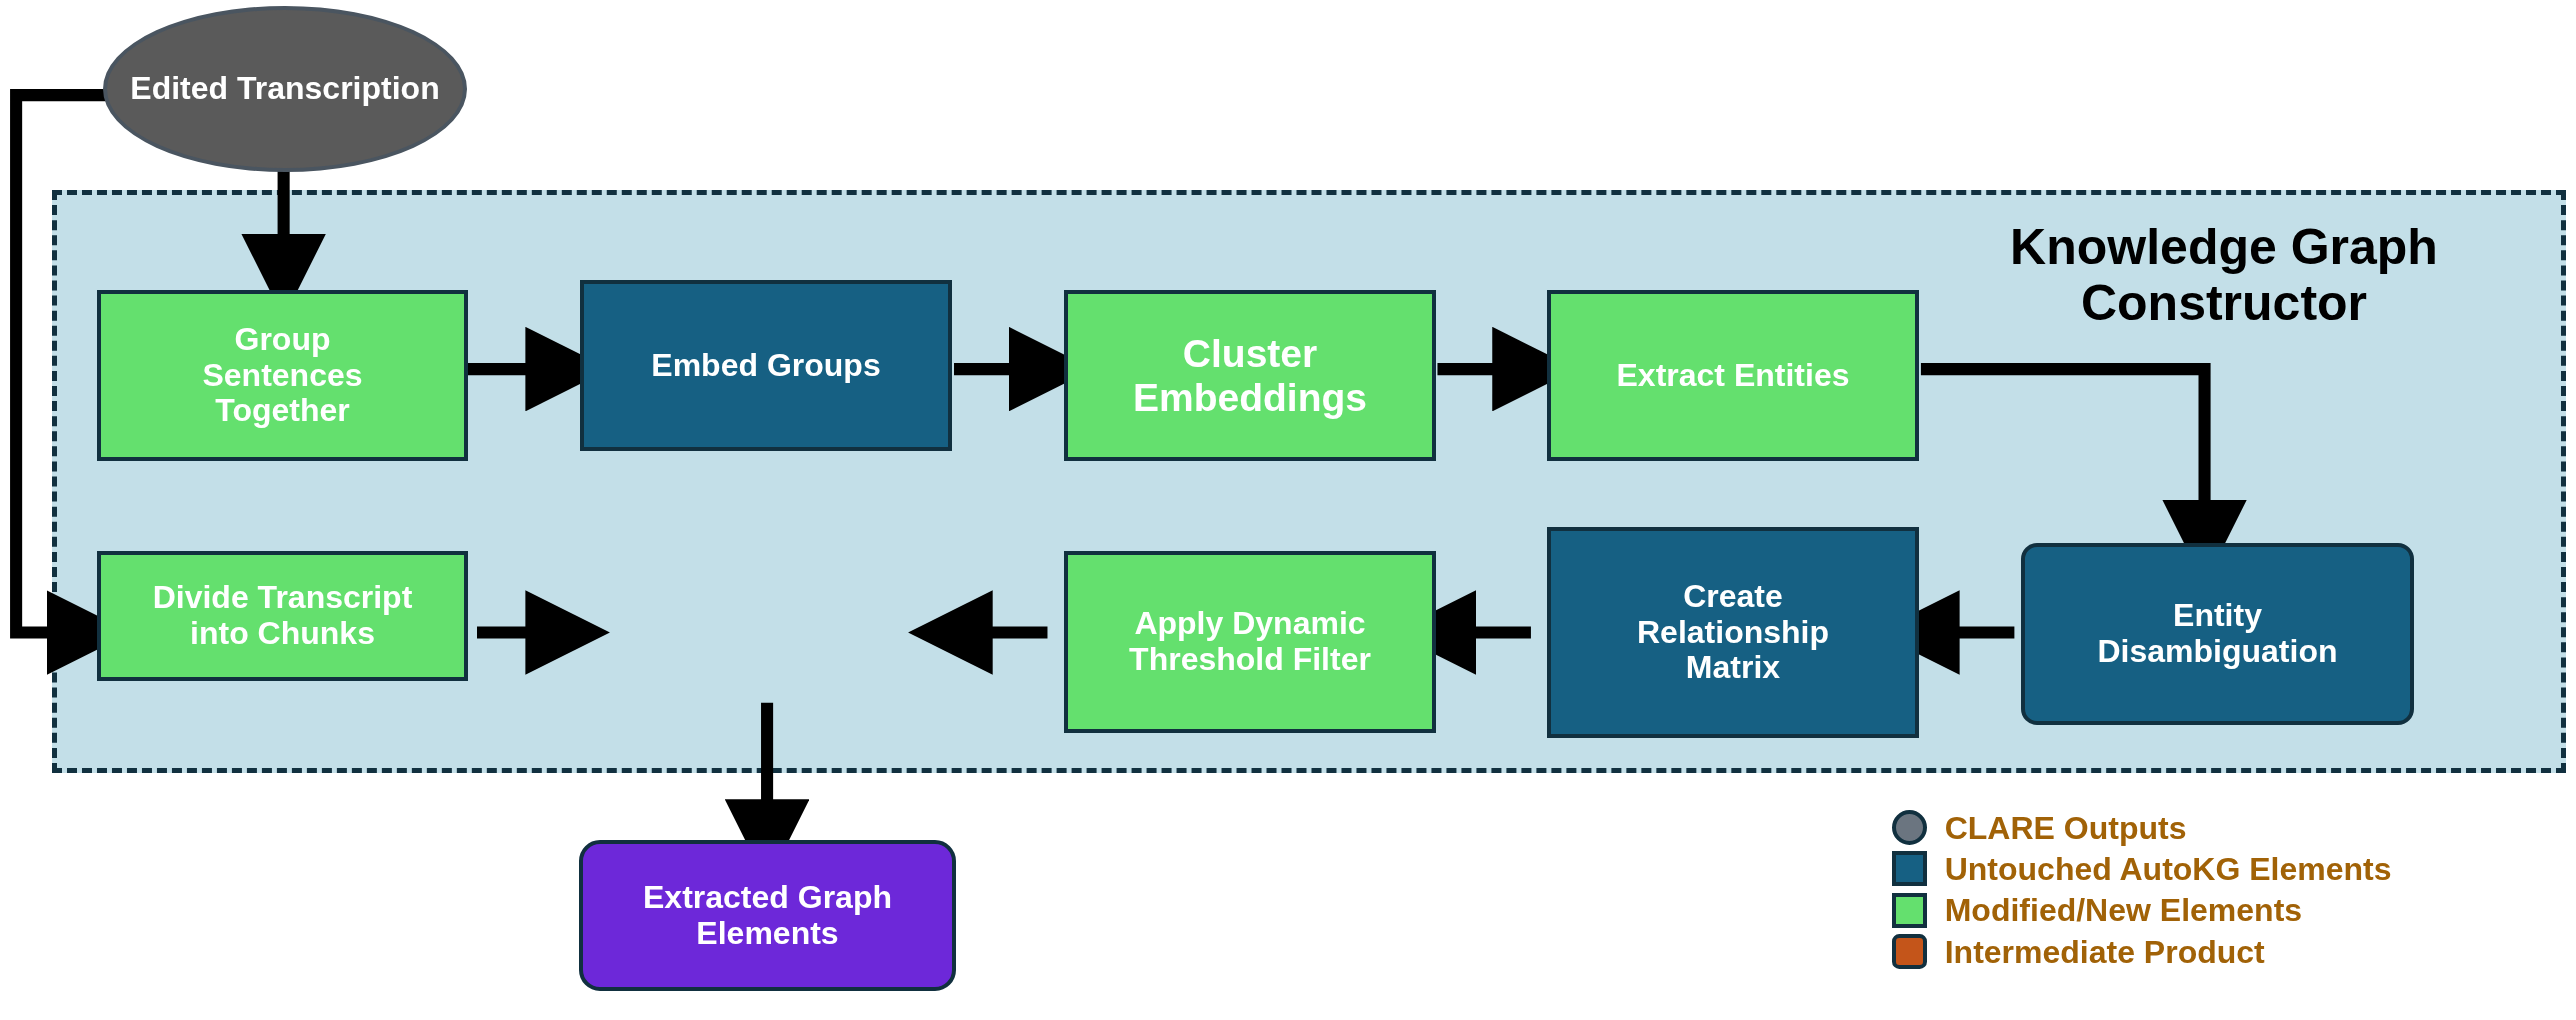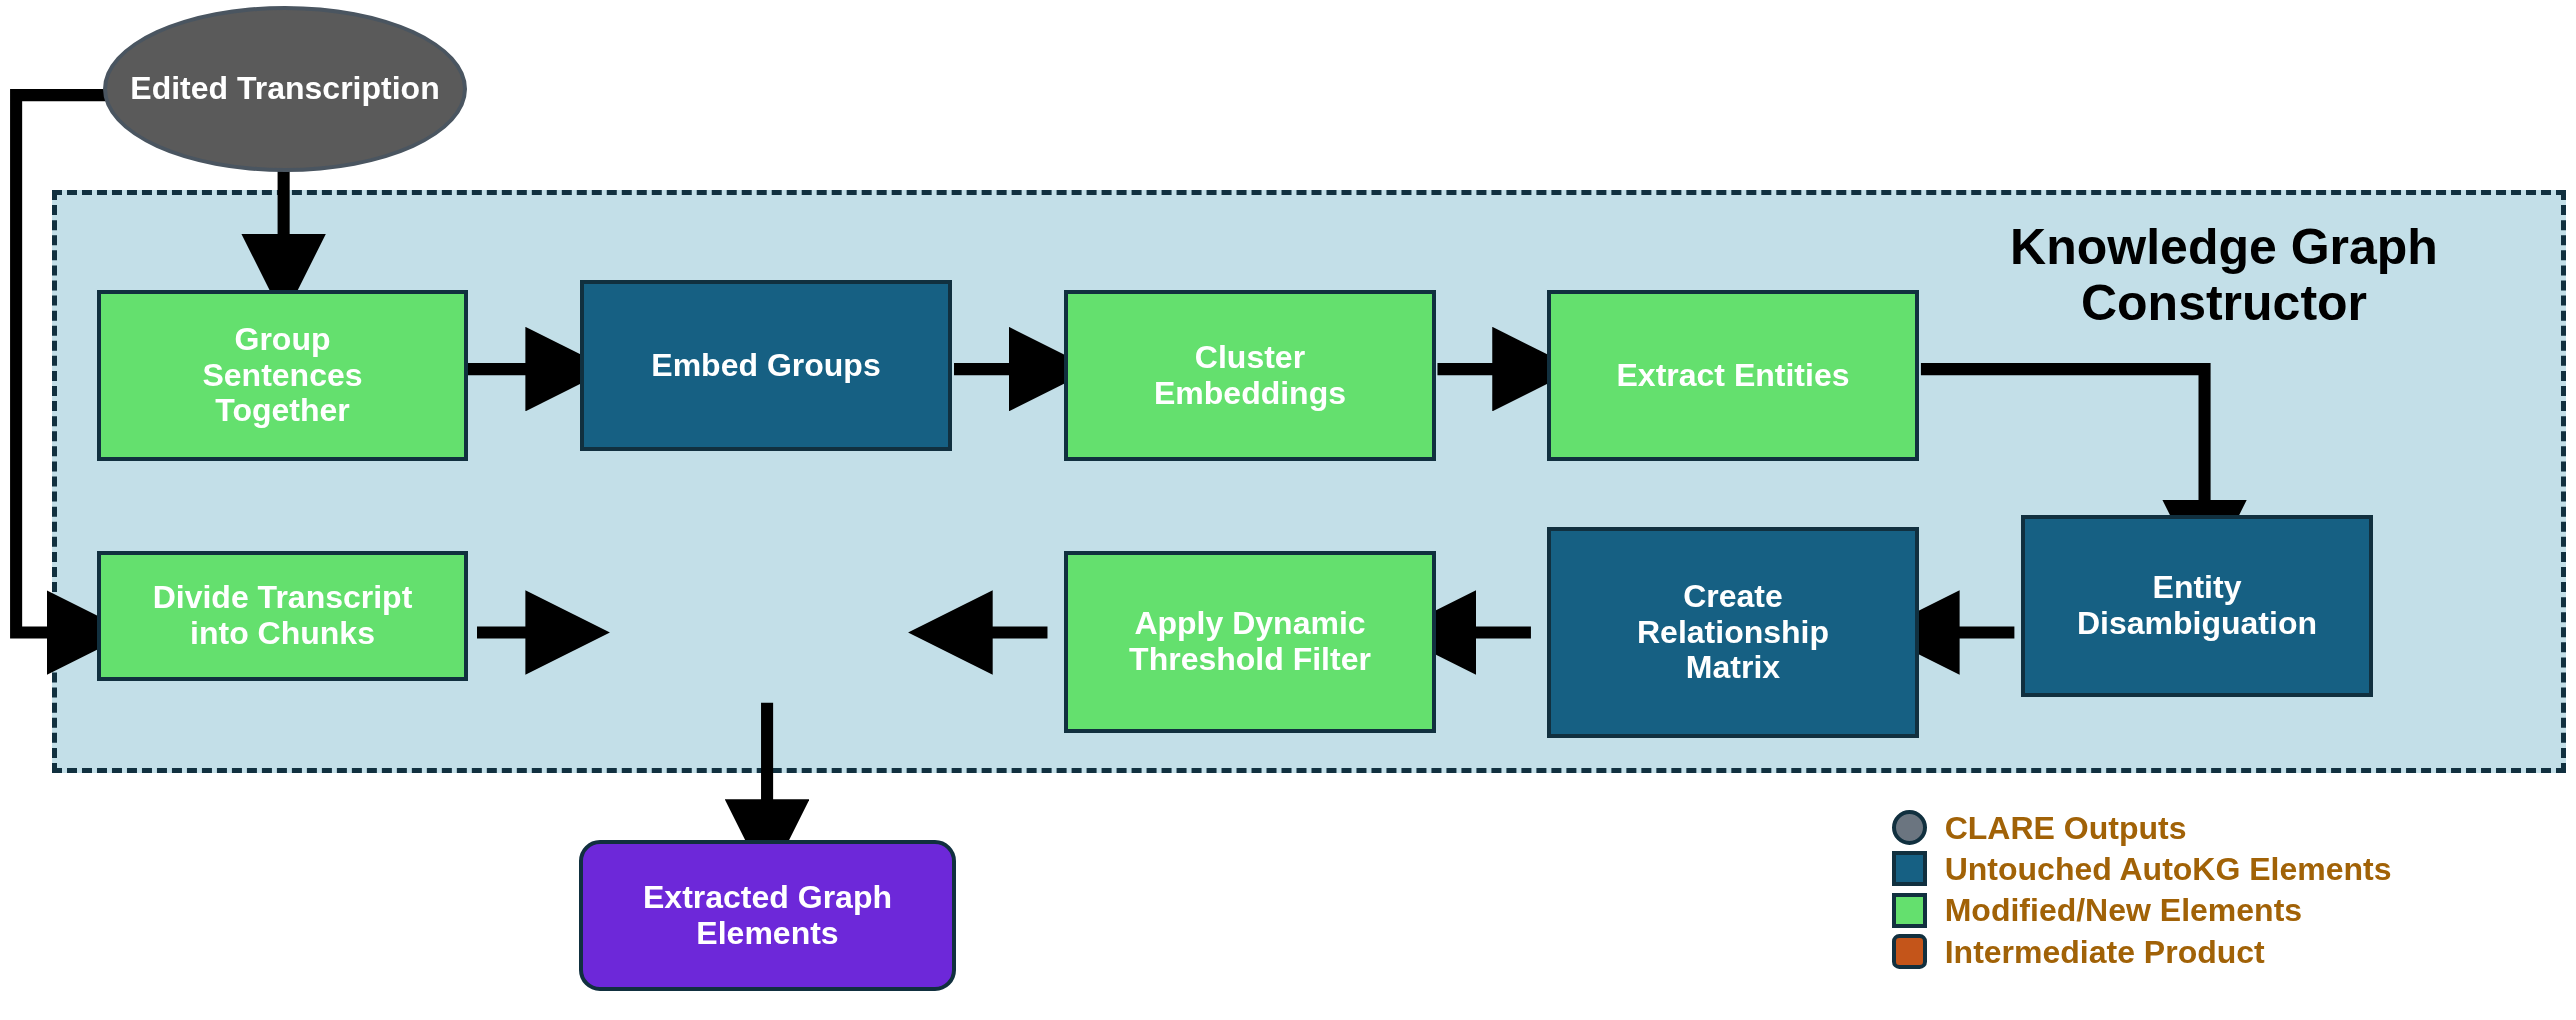--- a/index.html
+++ b/index.html
@@ -178,21 +178,21 @@
   <div class="node green" style="left:97px; top:280px; width:371px; height:171px; font-size:32px;">
     <span class="lbl">Group
 Sentences
 Together</span>
   </div>
 
   <div class="node blue" style="left:580px; top:280px; width:372px; height:171px; font-size:32px;">
     <span class="lbl">Embed Groups</span>
   </div>
 
-  <div class="node green" style="left:1064px; top:280px; width:372px; height:171px; font-size:32px;">
+  <div class="node green" style="left:1064px; top:280px; width:372px; height:171px; font-size:39px;">
     <span class="lbl">Cluster
 Embeddings</span>
   </div>
 
   <div class="node green" style="left:1547px; top:280px; width:372px; height:171px; font-size:32px;">
     <span class="lbl">Extract Entities</span>
   </div>
 
   <div class="node green" style="left:97px; top:541px; width:371px; height:130px; font-size:32px;">
     <span class="lbl">Divide Transcript
@@ -204,21 +204,21 @@
     <span class="lbl">Apply Dynamic
 Threshold Filter</span>
   </div>
 
   <div class="node blue" style="left:1547px; top:527px; width:372px; height:211px; font-size:32px;">
     <span class="lbl">Create
 Relationship
 Matrix</span>
   </div>
 
-  <div class="node blue" style="left:2021px; top:515px; width:352px; height:182px; font-size:32px;">
+  <div class="node blue" style="left:2021px; top:543px; width:393px; height:182px; font-size:32px;border-radius:16px;">
     <span class="lbl">Entity
 Disambiguation</span>
   </div>
 
   <div class="node orange" style="left:579px; top:840px; width:377px; height:151px; font-size:32px;">
     <span class="lbl">Extracted Graph
 Elements</span>
   </div>
 
   <div id="legend" style="left:1892px; top:810px;">

